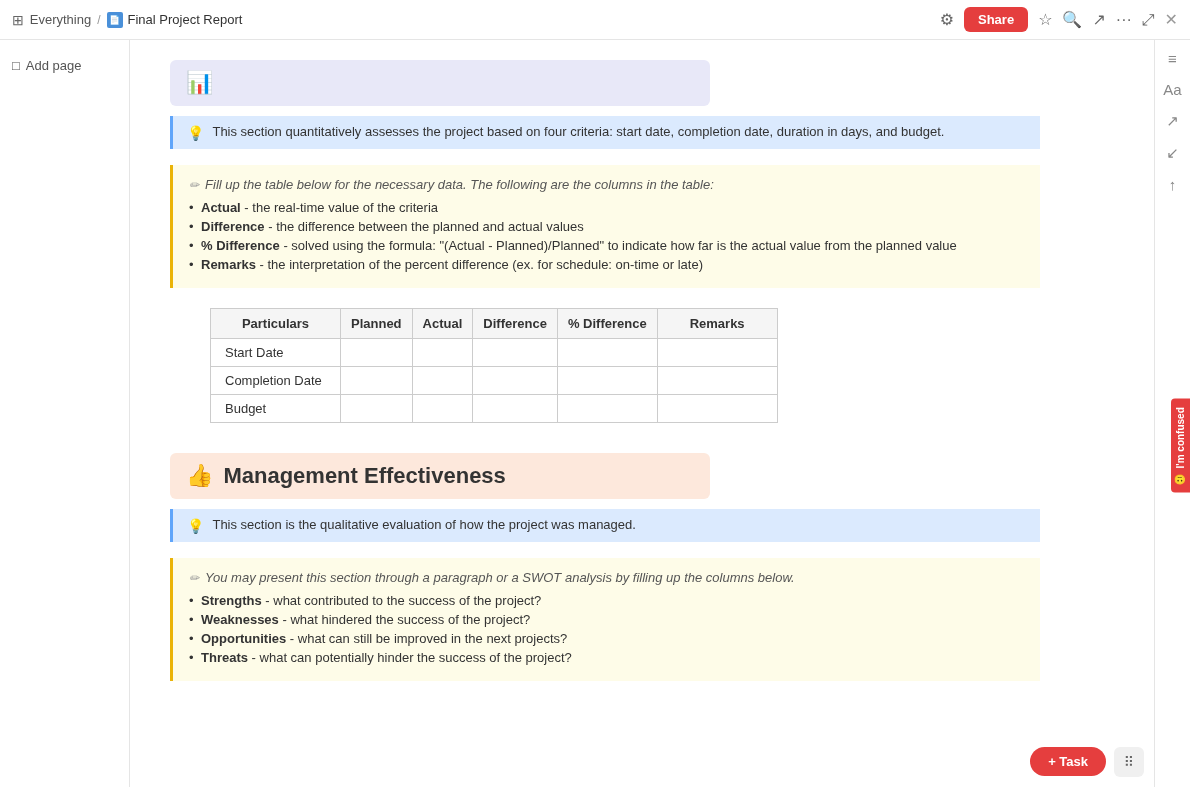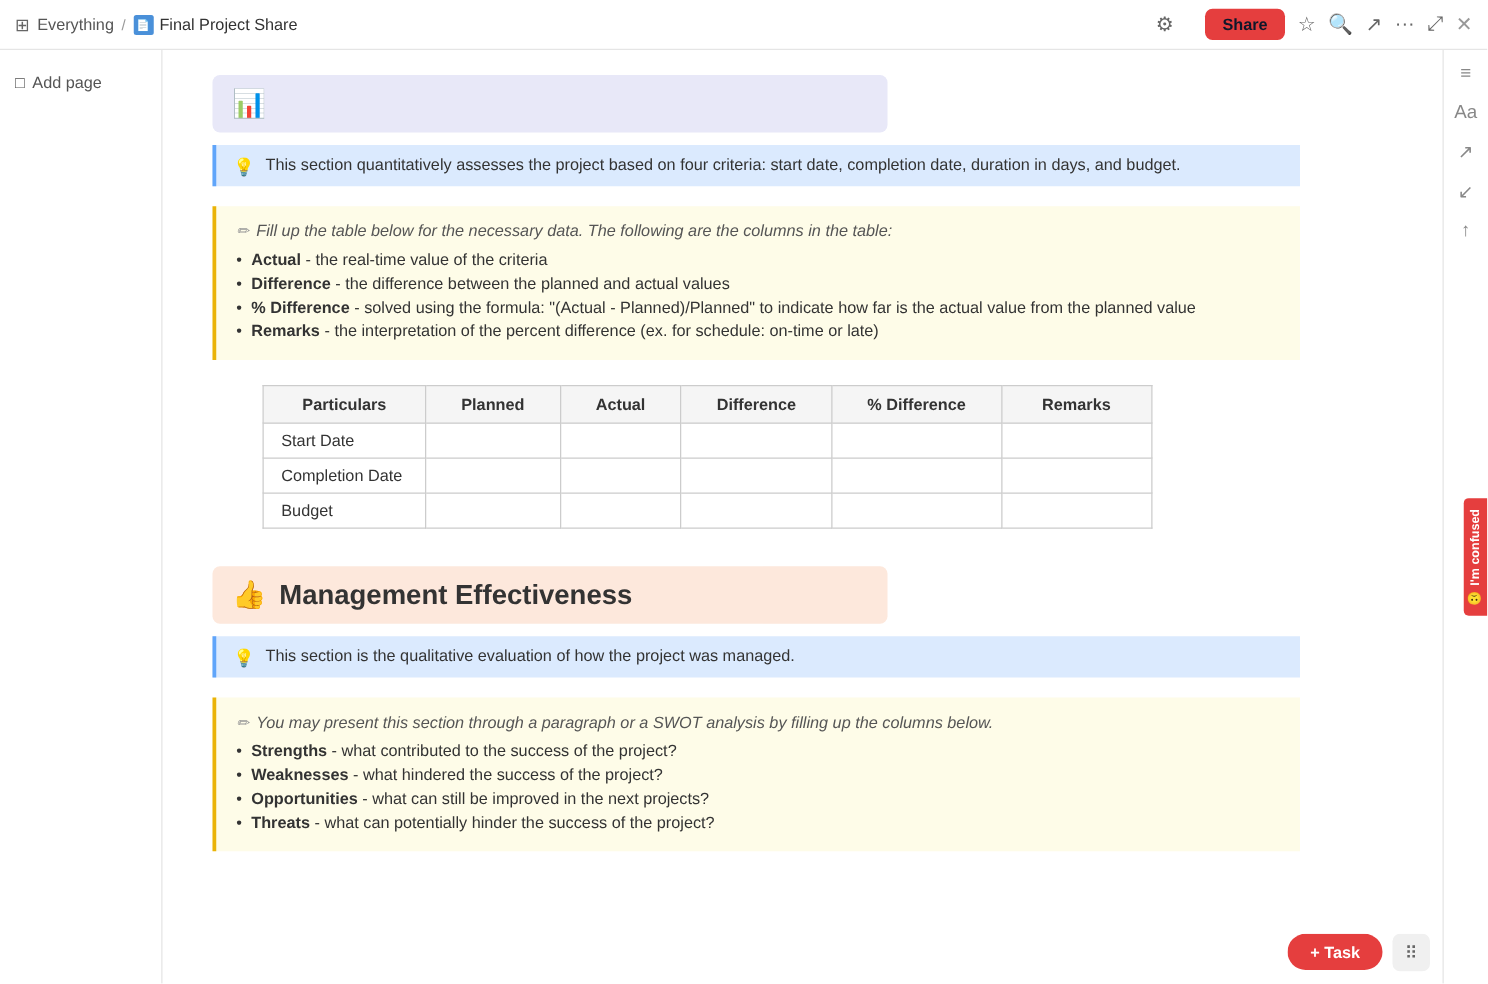--- a/index.html
+++ b/index.html
@@ -60,28 +60,27 @@
       color: white;
       font-size: 9px;
     }
     .topbar-right {
       display: flex;
       align-items: center;
       gap: 10px;
     }
     .btn-share {
       background: #e53e3e;
-      color: #0f172a;
+      color: #ffffff;
       border: none;
       border-radius: 6px;
       padding: 5px 14px;
       font-size: 13px;
       font-weight: 600;
       cursor: pointer;
-      margin-left: 15px;
     }
     .topbar-icon {
       font-size: 16px;
       cursor: pointer;
       color: #666;
     }
     .close-icon {
       font-size: 16px;
       cursor: pointer;
       color: #999;
@@ -221,21 +220,21 @@
     .table-container {
       margin: 10px 0 30px 40px;
     }
     .data-table {
       border-collapse: collapse;
       font-size: 13px;
     }
     .data-table th {
       background: #f5f5f5;
       border: 1px solid #ccc;
-      padding: 7px 28px;
+      padding: 7px 10px;
       font-weight: 600;
       text-align: center;
     }
     .data-table td {
       border: 1px solid #ccc;
       padding: 6px 14px;
       min-width: 60px;
     }
     .data-table .col-particulars {
       min-width: 130px;
@@ -297,21 +296,21 @@
 
 <div class="topbar">
   <div class="topbar-left">
     <span class="grid-icon">⊞</span>
     <span class="breadcrumb-everything">
       <span>Everything</span>
     </span>
     <span class="breadcrumb-separator">/</span>
     <span class="breadcrumb-doc">
       <span class="doc-icon">📄</span>
-      <span>Final Project Share</span>
+      <span>Final Project Report</span>
     </span>
   </div>
   <div class="topbar-right">
     <span class="topbar-icon">⚙</span>
     <button class="btn-share">Share</button>
     <span class="topbar-icon">☆</span>
     <span class="topbar-icon">🔍</span>
     <span class="topbar-icon">↗</span>
     <span class="topbar-icon">···</span>
     <span class="topbar-icon">⤢</span>

